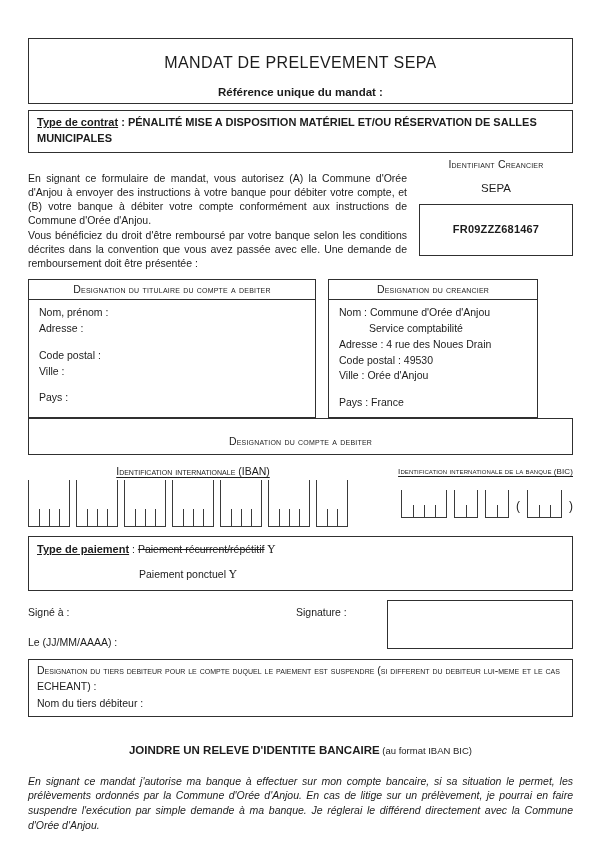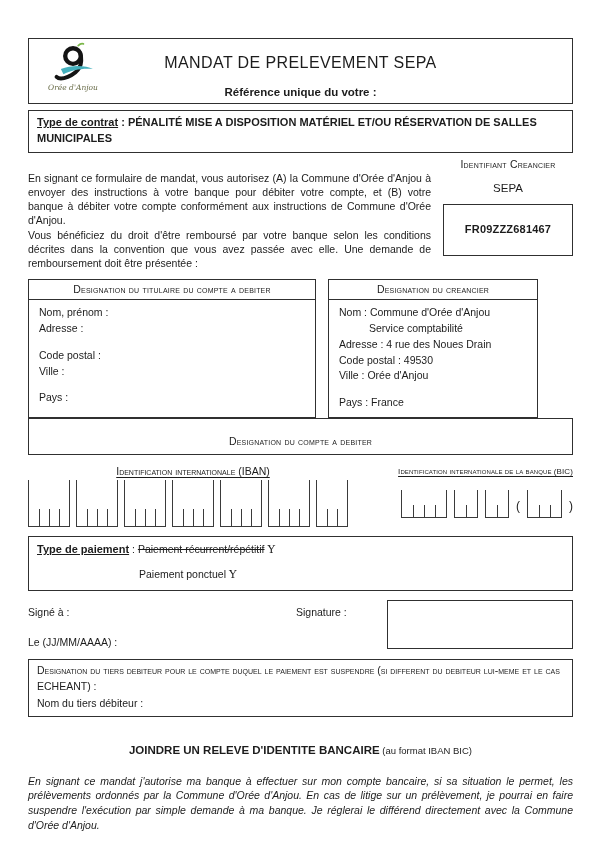--- a/index.html
+++ b/index.html
@@ -25,21 +25,21 @@
 
   
   .intro-row { display:flex; margin-top:4px; }
   .intro-col { width:405px; text-align:justify; }
   .intro-col p + p { }
   .intro-col { padding-top:14px; }
   .credid-col { flex:1; margin-left:12px; text-align:center; }
   .sc { font-variant:small-caps; }
   .credid-heading { font-size:10.5px; letter-spacing:.2px; white-space:nowrap; }
   .credid-scheme { font-size:11.5px; margin-top:10px; }
-  .credid-box { margin:7px auto 0 auto; width:130px; height:52px; display:flex; align-items:center; justify-content:center; font-weight:bold; font-size:11px; letter-spacing:.2px; }
+  .credid-box { margin:7px auto 0 auto; width:154px; height:52px; display:flex; align-items:center; justify-content:center; font-weight:bold; font-size:11px; letter-spacing:.2px; }
 
   
   .boxes-row { display:flex; margin-top:9px; }
   .desig-box { min-height:116px; }
   .desig-box.left { width:288px; }
   .desig-box.right { width:210px; margin-left:12px; }
   .desig-head { border-bottom:1.5px solid #303030; text-align:center; padding:2px 4px 3px 4px; font-size:10.5px; letter-spacing:.2px; }
   .desig-body { padding:5px 10px 6px 10px; line-height:1.5; }
   .gap-above { margin-top:11px; }
   .indent1 { padding-left:30px; }
@@ -87,33 +87,22 @@
 
   
   .consent { margin-top:15px; font-style:italic; text-align:justify; line-height:1.4; }
 </style>
 </head>
 <body>
 
 <div class="page">
 
   <div class="header-box bordered">
-    <div class="logo-wrap">
-      <span>
-        <svg width="52" height="42" viewBox="0 0 60 48" aria-hidden="true">
-          <path d="M36 4 q3 -3 6 -2" fill="none" stroke="#7ab648" stroke-width="2" stroke-linecap="round"></path>
-          <circle cx="30" cy="16" r="9" fill="none" stroke="#141414" stroke-width="5"></circle>
-          <path d="M38.5 13 C42 26 36 35 24 40 C18 42.5 13 42 11 40" fill="none" stroke="#141414" stroke-width="4.5" stroke-linecap="round"></path>
-          <path d="M16 31 C28 26 45 26.5 53 31 C43 29.5 28 32 19 37 Z" fill="#45b0bd"></path>
-        </svg>
-      </span>
-      <div class="logo-caption">Orée d'Anjou</div>
-    </div>
     <div class="doc-title">MANDAT DE PRELEVEMENT SEPA</div>
-    <div class="doc-subtitle">Référence unique du votre :</div>
+    <div class="doc-subtitle">Référence unique du mandat :</div>
   </div>
 
   <div class="contract-box bordered">
     <span class="u">Type de contrat</span><span> : </span><span>PÉNALITÉ MISE A DISPOSITION MATÉRIEL ET/OU RÉSERVATION DE SALLES MUNICIPALES</span>
   </div>
 
   <div class="intro-row">
     <div class="intro-col">
       <p>En signant ce formulaire de mandat, vous autorisez (A) la Commune d'Orée d'Anjou à envoyer des instructions à votre banque pour débiter votre compte, et (B) votre banque à débiter votre compte conformément aux instructions de Commune d'Orée d'Anjou.</p>
       <p>Vous bénéficiez du droit d'être remboursé par votre banque selon les conditions décrites dans la convention que vous avez passée avec elle. Une demande de remboursement doit être présentée :</p>

